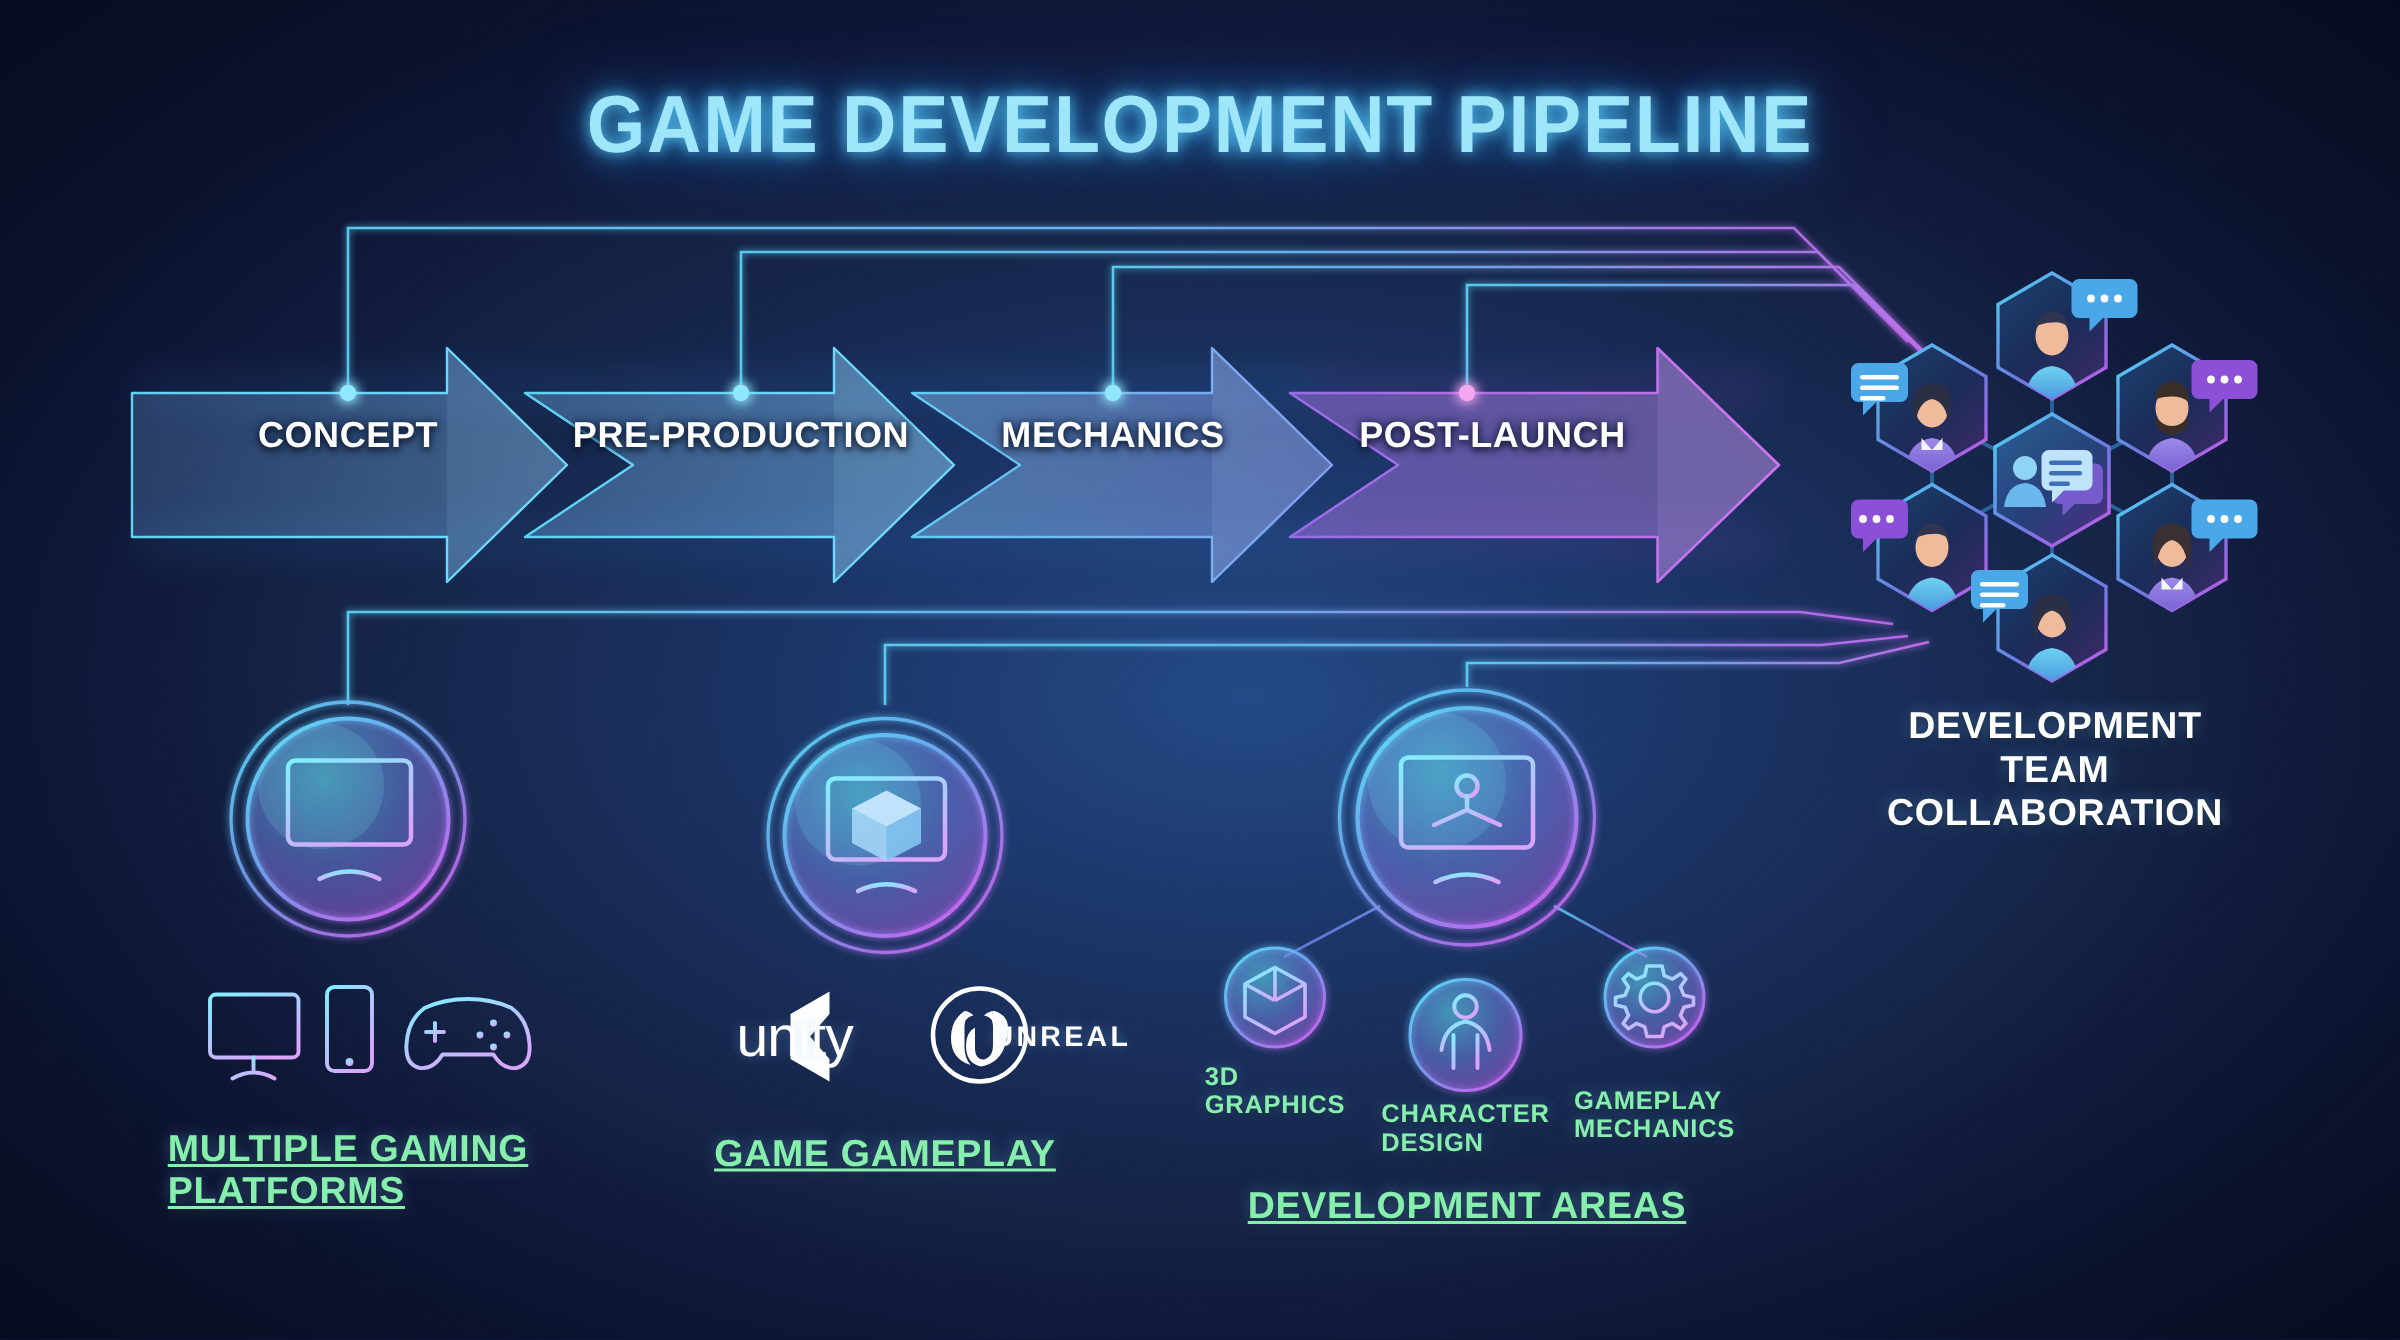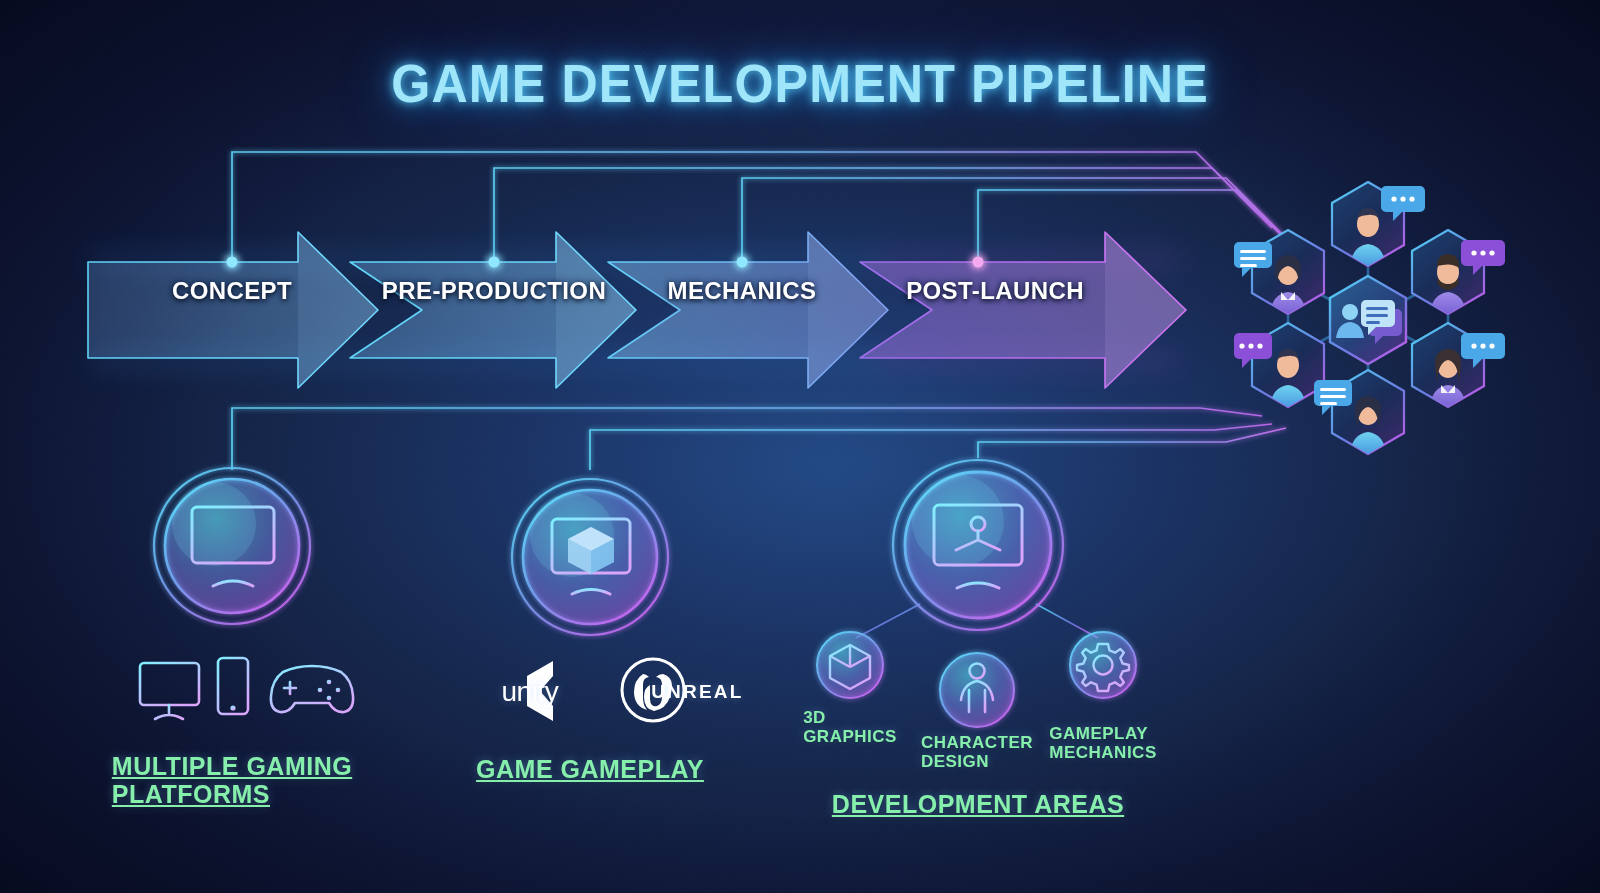--- a/index.html
+++ b/index.html
@@ -72,21 +72,21 @@
     text-shadow:0 0 10px rgba(120,190,255,.45), 0 2px 5px rgba(0,0,0,.6);
     white-space:pre-line;
   }
 
   
   .engine-wrap{ position:absolute; left:590px; top:660px; transform:translateX(-50%);
     display:flex; align-items:center; gap:26px; }
   .unity-mark{ display:flex; align-items:center; gap:9px; }
   .unity-word{
     font-family:"Liberation Sans","DejaVu Sans",sans-serif;
-    font-size:28px; font-weight:400; color:#fff; letter-spacing:-.5px;
+    font-size:38px; font-weight:400; color:#fff; letter-spacing:-.5px;
     text-shadow:0 0 8px rgba(150,200,255,.35);
   }
   .unreal-mark{ display:flex; align-items:center; gap:3px; }
   .unreal-word{
     font-family:"Liberation Sans Narrow","Liberation Sans",sans-serif;
     font-size:19px; font-weight:700; color:#fff; letter-spacing:2.2px;
     text-shadow:0 0 8px rgba(150,200,255,.35);
   }
 </style>
 </head>
@@ -543,14 +543,16 @@
   <div class="node-label lbl-big" style="left:590px; top:755px">GAME GAMEPLAY</div>
   <div class="node-label lbl-big" style="left:978px; top:790px">DEVELOPMENT AREAS</div>
 
   <div class="node-label lbl-sub" style="left:850px; top:708px">3D
 GRAPHICS</div>
   <div class="node-label lbl-sub" style="left:977px; top:733px">CHARACTER
 DESIGN</div>
   <div class="node-label lbl-sub" style="left:1103px; top:724px">GAMEPLAY
 MECHANICS</div>
 
+  <div class="collab-label">DEVELOPMENT TEAM
+COLLABORATION</div>
 
 </div>
 
 </body></html>

